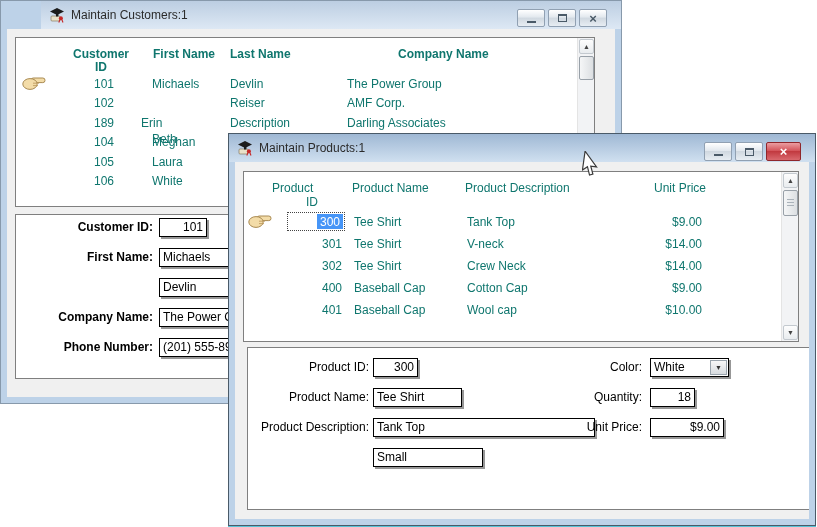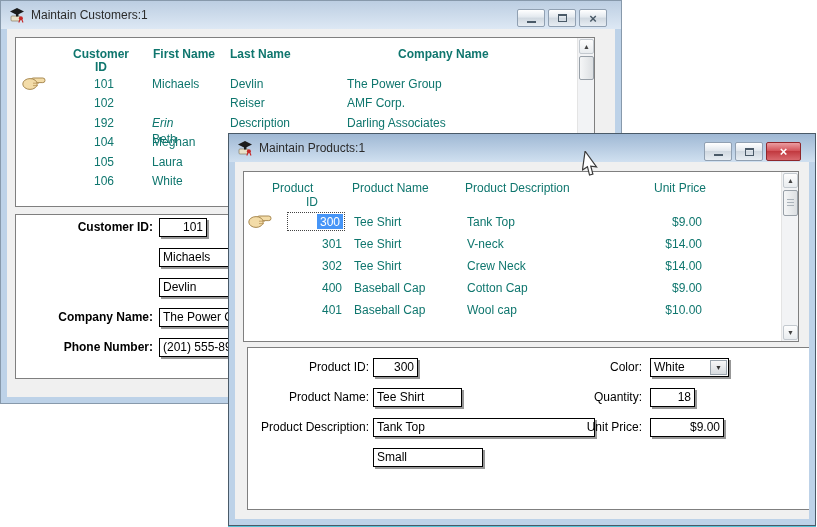--- a/index.html
+++ b/index.html
@@ -8,21 +8,21 @@
     font-family:"Liberation Sans","DejaVu Sans",sans-serif;
     -webkit-font-smoothing:antialiased;
   }
   .desktop{position:relative;width:817px;height:527px;}
 
   
   .win{position:absolute;box-sizing:border-box;background:#bdd2e8;}
   .win.inactive{border:1px solid #8799ab;}
   .win.active{border:1px solid #4a5a68;box-shadow:0 1px 0 #56c2d6;}
   .tbar{position:absolute;left:0;top:0;right:0;height:28px;display:flex;align-items:center;}
-  .win.inactive .tbar{background:linear-gradient(180deg,#bccee2,#dde8f4);}
+  .win.inactive .tbar{background:linear-gradient(180deg,#bccee2,#dde8f4);margin-left:40px;}
   .win.active .tbar{background:linear-gradient(180deg,#9fb8d4,#d0e0f0);}
   .appicon{width:16px;height:16px;margin:0 6px 0 8px;flex:0 0 auto;}
   .ttext{font-size:12px;color:#2b2b2b;white-space:nowrap;}
   .capbtns{position:absolute;right:14px;top:8px;display:flex;gap:3px;}
   .cap-btn{box-sizing:border-box;width:28px;height:18px;border-radius:2px;
     border:1px solid #90a0b2;color:#4a5a68;padding:0;margin:0;
     background:linear-gradient(180deg,#ffffff,#e2e8ee 45%,#d0d8e0 50%,#e7edf3);
     display:flex;align-items:center;justify-content:center;font-family:inherit;}
   .win.active .cap-btn{height:19px;}
   .cap-btn.close-active{width:35px;color:#fff;border-color:#8f262b;
@@ -119,22 +119,22 @@
           <span class="gcell" style="left:214px;top:39px;">Devlin</span>
           <span class="gcell" style="left:331px;top:39px;">The Power Group</span>
         </div>
         <div>
           <span class="gcell num-r" style="left:38px;top:58px;width:60px;">102</span>
           <span class="gcell" style="left:136px;top:58px;margin-top:36px;">Beth</span>
           <span class="gcell" style="left:214px;top:58px;">Reiser</span>
           <span class="gcell" style="left:331px;top:58px;">AMF Corp.</span>
         </div>
         <div>
-          <span class="gcell num-r" style="left:38px;top:78px;width:60px;">192</span>
-          <span class="gcell" style="left:136px;top:78px;font-style:italic;">Erin</span>
+          <span class="gcell num-r" style="left:38px;top:78px;width:60px;">189</span>
+          <span class="gcell" style="left:125px;top:78px;">Erin</span>
           <span class="gcell" style="left:214px;top:78px;">Description</span>
           <span class="gcell" style="left:331px;top:78px;">Darling Associates</span>
         </div>
         <div>
           <span class="gcell num-r" style="left:38px;top:97px;width:60px;">104</span>
           <span class="gcell" style="left:136px;top:97px;">Meghan</span>
           <span class="gcell" style="left:214px;top:97px;">M</span>
           <span class="gcell" style="left:331px;top:97px;">P.S.C.</span>
         </div>
         <div>
@@ -150,20 +150,21 @@
           <span class="sbtn" style="top:1px;">▲</span>
           <div class="sthumb" style="top:18px;height:24px;"></div>
           <span class="sbtn" style="bottom:1px;height:15px;top:auto;">▼</span>
         </div>
       </div>
 
       <div class="panel" style="left:8px;top:185px;width:580px;height:165px;">
         <span class="flabel b" style="left:0;top:3px;width:137px;">Customer ID:</span>
         <div class="fbox num" style="left:143px;top:3px;width:48px;">101</div>
 
+        <span class="flabel b" style="left:0;top:33px;width:137px;">First Name:</span>
         <div class="fbox" style="left:143px;top:33px;width:120px;">Michaels</div>
 
         <div class="fbox" style="left:143px;top:63px;width:120px;">Devlin</div>
 
         <span class="flabel b" style="left:0;top:93px;width:137px;">Company Name:</span>
         <div class="fbox" style="left:143px;top:93px;width:120px;">The Power G</div>
 
         <span class="flabel b" style="left:0;top:123px;width:137px;">Phone Number:</span>
         <div class="fbox" style="left:143px;top:123px;width:120px;">(201) 555-89</div>
       </div>

